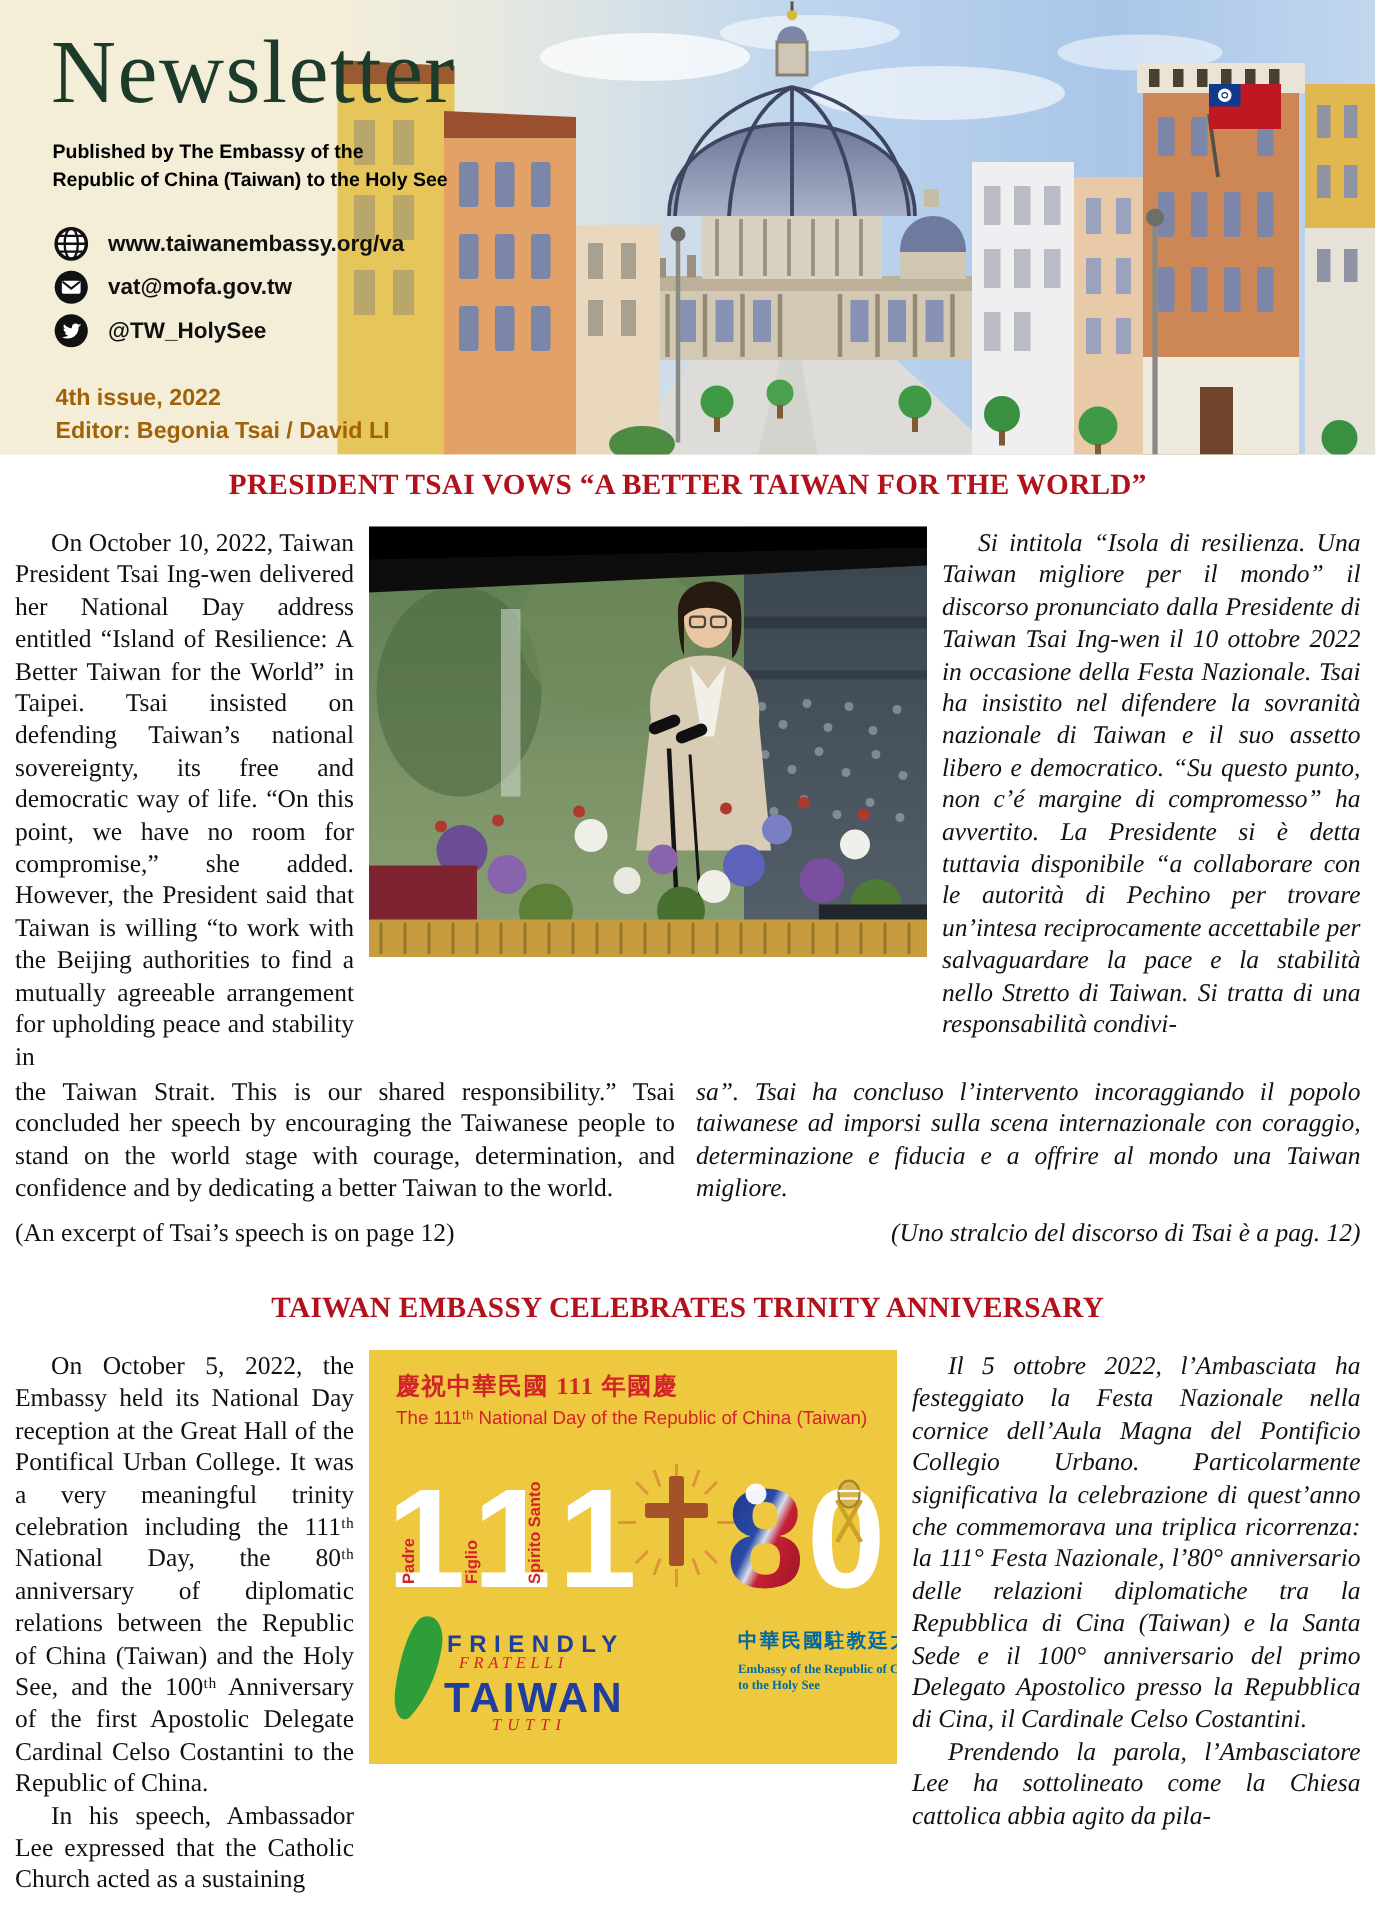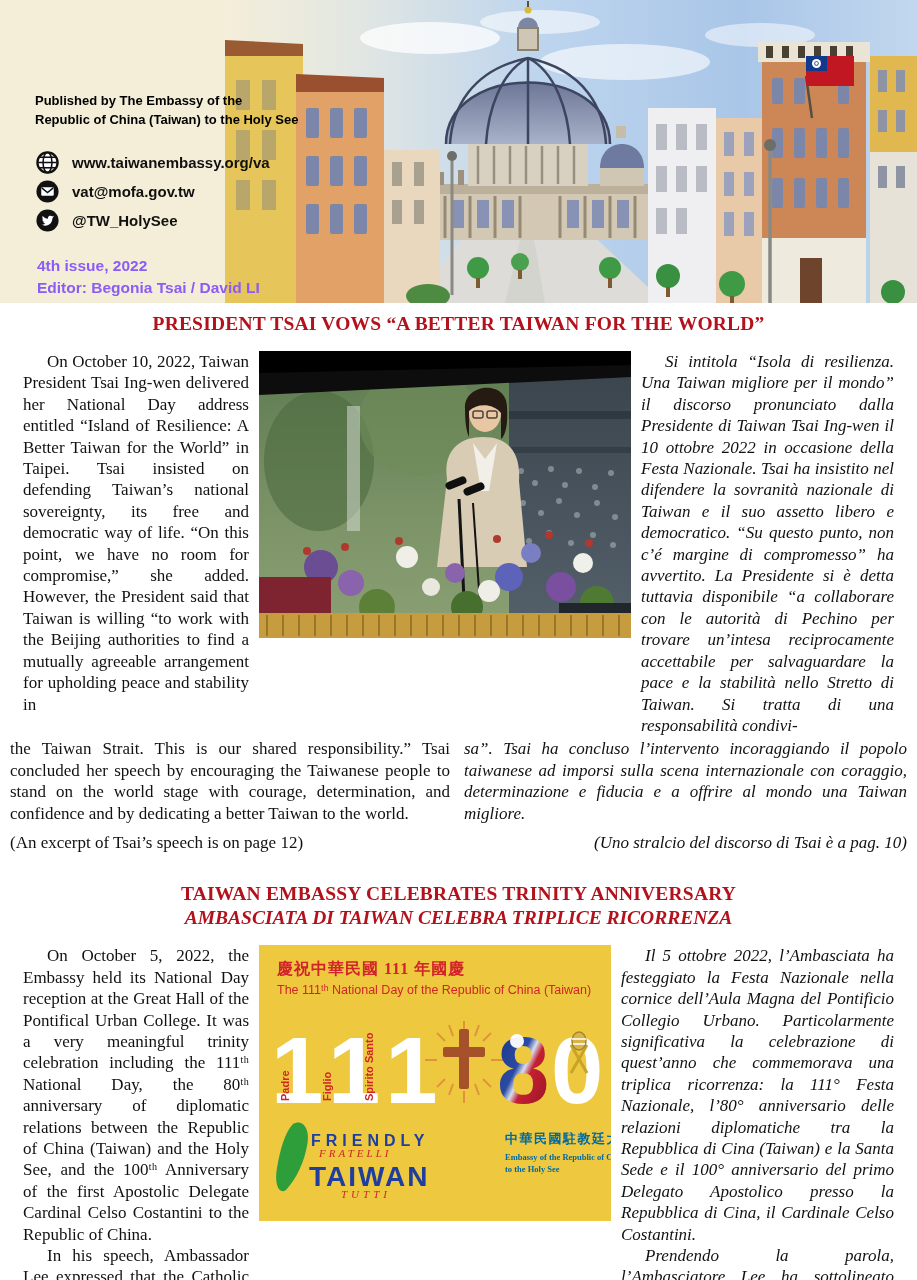--- a/index.html
+++ b/index.html
@@ -12,29 +12,29 @@
   .mast-text{position:absolute;top:0;left:0;width:460px;height:303px;}
   .nl-title{position:absolute;left:34px;top:18px;font-size:60px;line-height:1;color:#1d3b2a;
             font-family:"Liberation Serif","DejaVu Serif",serif;letter-spacing:1px;}
   .publisher{position:absolute;left:35px;top:92px;font-family:"Liberation Sans","DejaVu Sans",sans-serif;
              font-weight:bold;font-size:13px;line-height:1.45;color:#000000;}
   .contacts{position:absolute;left:35px;top:148px;font-family:"Liberation Sans","DejaVu Sans",sans-serif;}
   .contact-row{display:flex;align-items:center;height:29px;}
   .contact-row .cicon{width:25px;height:25px;margin-right:12px;flex:0 0 auto;}
   .contact-row .clabel{font-weight:bold;font-size:15px;color:#101010;}
   .issue-block{position:absolute;left:37px;top:255px;font-family:"Liberation Sans","DejaVu Sans",sans-serif;
-               font-weight:bold;font-size:15.5px;line-height:1.4;color:#8b5cf6;}
+               font-weight:bold;font-size:15.5px;line-height:1.4;color:#a16207;}
 
   
   .headline{margin:10px 12px 6px 12px;text-align:center;color:#b3111b;}
   .headline .h-en{font-weight:bold;font-size:19.5px;letter-spacing:.2px;}
   .headline .h-it{font-weight:bold;font-style:italic;font-size:19.5px;margin-top:2px;}
 
   
-  .art-row{display:flex;gap:10px;padding:0 23px;margin-top:16px;}
+  .art-row{display:flex;gap:10px;padding:0 10px;margin-top:16px;}
   .col-txt{text-align:justify;font-size:17px;line-height:1.26;}
   .col-txt p{margin:0;text-indent:24px;}
   .col-en{width:226px;flex:0 0 auto;}
   .col-it{flex:1 1 auto;font-style:italic;}
   .art-bottom{display:flex;gap:14px;padding:0 10px;margin-top:2px;}
   .bot-en{width:440px;flex:0 0 auto;text-align:justify;font-size:17px;line-height:1.26;}
   .bot-it{flex:1 1 auto;text-align:justify;font-size:17px;line-height:1.26;font-style:italic;}
   .note-en{margin-top:8px;text-align:left;text-indent:0;font-size:17px;}
   .note-it{margin-top:8px;text-align:right;text-indent:0;font-size:17px;font-style:italic;}
 
@@ -260,20 +260,21 @@
         <circle cx="668" cy="276" r="12" fill="#3a9041"></circle>
           <rect x="666" y="287" width="4" height="10" fill="#7c5a33"></rect>
         <circle cx="732" cy="284" r="13" fill="#3f9a46"></circle>
           <rect x="730" y="296" width="4" height="7" fill="#7c5a33"></rect>
         <circle cx="893" cy="292" r="12" fill="#3a9041"></circle>
         <ellipse cx="428" cy="296" rx="22" ry="12" fill="#4d8a42"></ellipse>
       </g>
     </svg>
 
     <div class="mast-text">
+      <div class="nl-title">Newsletter</div>
       <div class="publisher">
         <div>Published by The Embassy of the</div>
         <div>Republic of China (Taiwan) to the Holy See</div>
       </div>
       <div class="contacts">
         <div class="contact-row">
           <svg class="cicon" viewBox="0 0 26 26">
             <circle cx="13" cy="13" r="10.5" fill="#fff" stroke="#111" stroke-width="2.4"></circle>
             <ellipse cx="13" cy="13" rx="4.6" ry="10.5" fill="none" stroke="#111" stroke-width="1.6"></ellipse>
             <line x1="2.5" y1="13" x2="23.5" y2="13" stroke="#111" stroke-width="1.6"></line>
@@ -428,27 +429,26 @@
     </div>
   </div>
 
   <div class="art-bottom">
     <div class="bot-en">
       <div>the Taiwan Strait. This is our shared responsibility.” Tsai concluded her speech by encouraging the Taiwanese people to stand on the world stage with courage, determination, and confidence and by dedicating a better Taiwan to the world.</div>
       <div class="note-en">(An excerpt of Tsai’s speech is on page 12)</div>
     </div>
     <div class="bot-it">
       <div>sa”. Tsai ha concluso l’intervento incoraggiando il popolo taiwanese ad imporsi sulla scena internazionale con coraggio, determinazione e fiducia e a offrire al mondo una Taiwan migliore.</div>
-      <div class="note-it">(Uno stralcio del discorso di Tsai è a pag. 10)</div>
+      <div class="note-it">(Uno stralcio del discorso di Tsai è a pag. 12)</div>
     </div>
   </div>
 
   <div class="headline" style="margin-top:30px;">
     <div class="h-en">TAIWAN EMBASSY CELEBRATES TRINITY ANNIVERSARY</div>
-    <div class="h-it">AMBASCIATA DI TAIWAN CELEBRA TRIPLICE RICORRENZA</div>
   </div>
 
   <div class="art-row">
     <div class="col-txt col-en">
       <p>On October 5, 2022, the Embassy held its National Day reception at the Great Hall of the Pontifical Urban College. It was a very meaningful trinity celebration including the 111ᵗʰ National Day, the 80ᵗʰ anniversary of diplomatic relations between the Republic of China (Taiwan) and the Holy See, and the 100ᵗʰ Anniversary of the first Apostolic Delegate Cardinal Celso Costantini to the Republic of China.</p>
       <p>In his speech, Ambassador Lee expressed that the Catholic Church acted as a sustaining</p>
     </div>
 
     <div class="g-card">
       <div class="g-cn">慶祝中華民國 111 年國慶</div>

